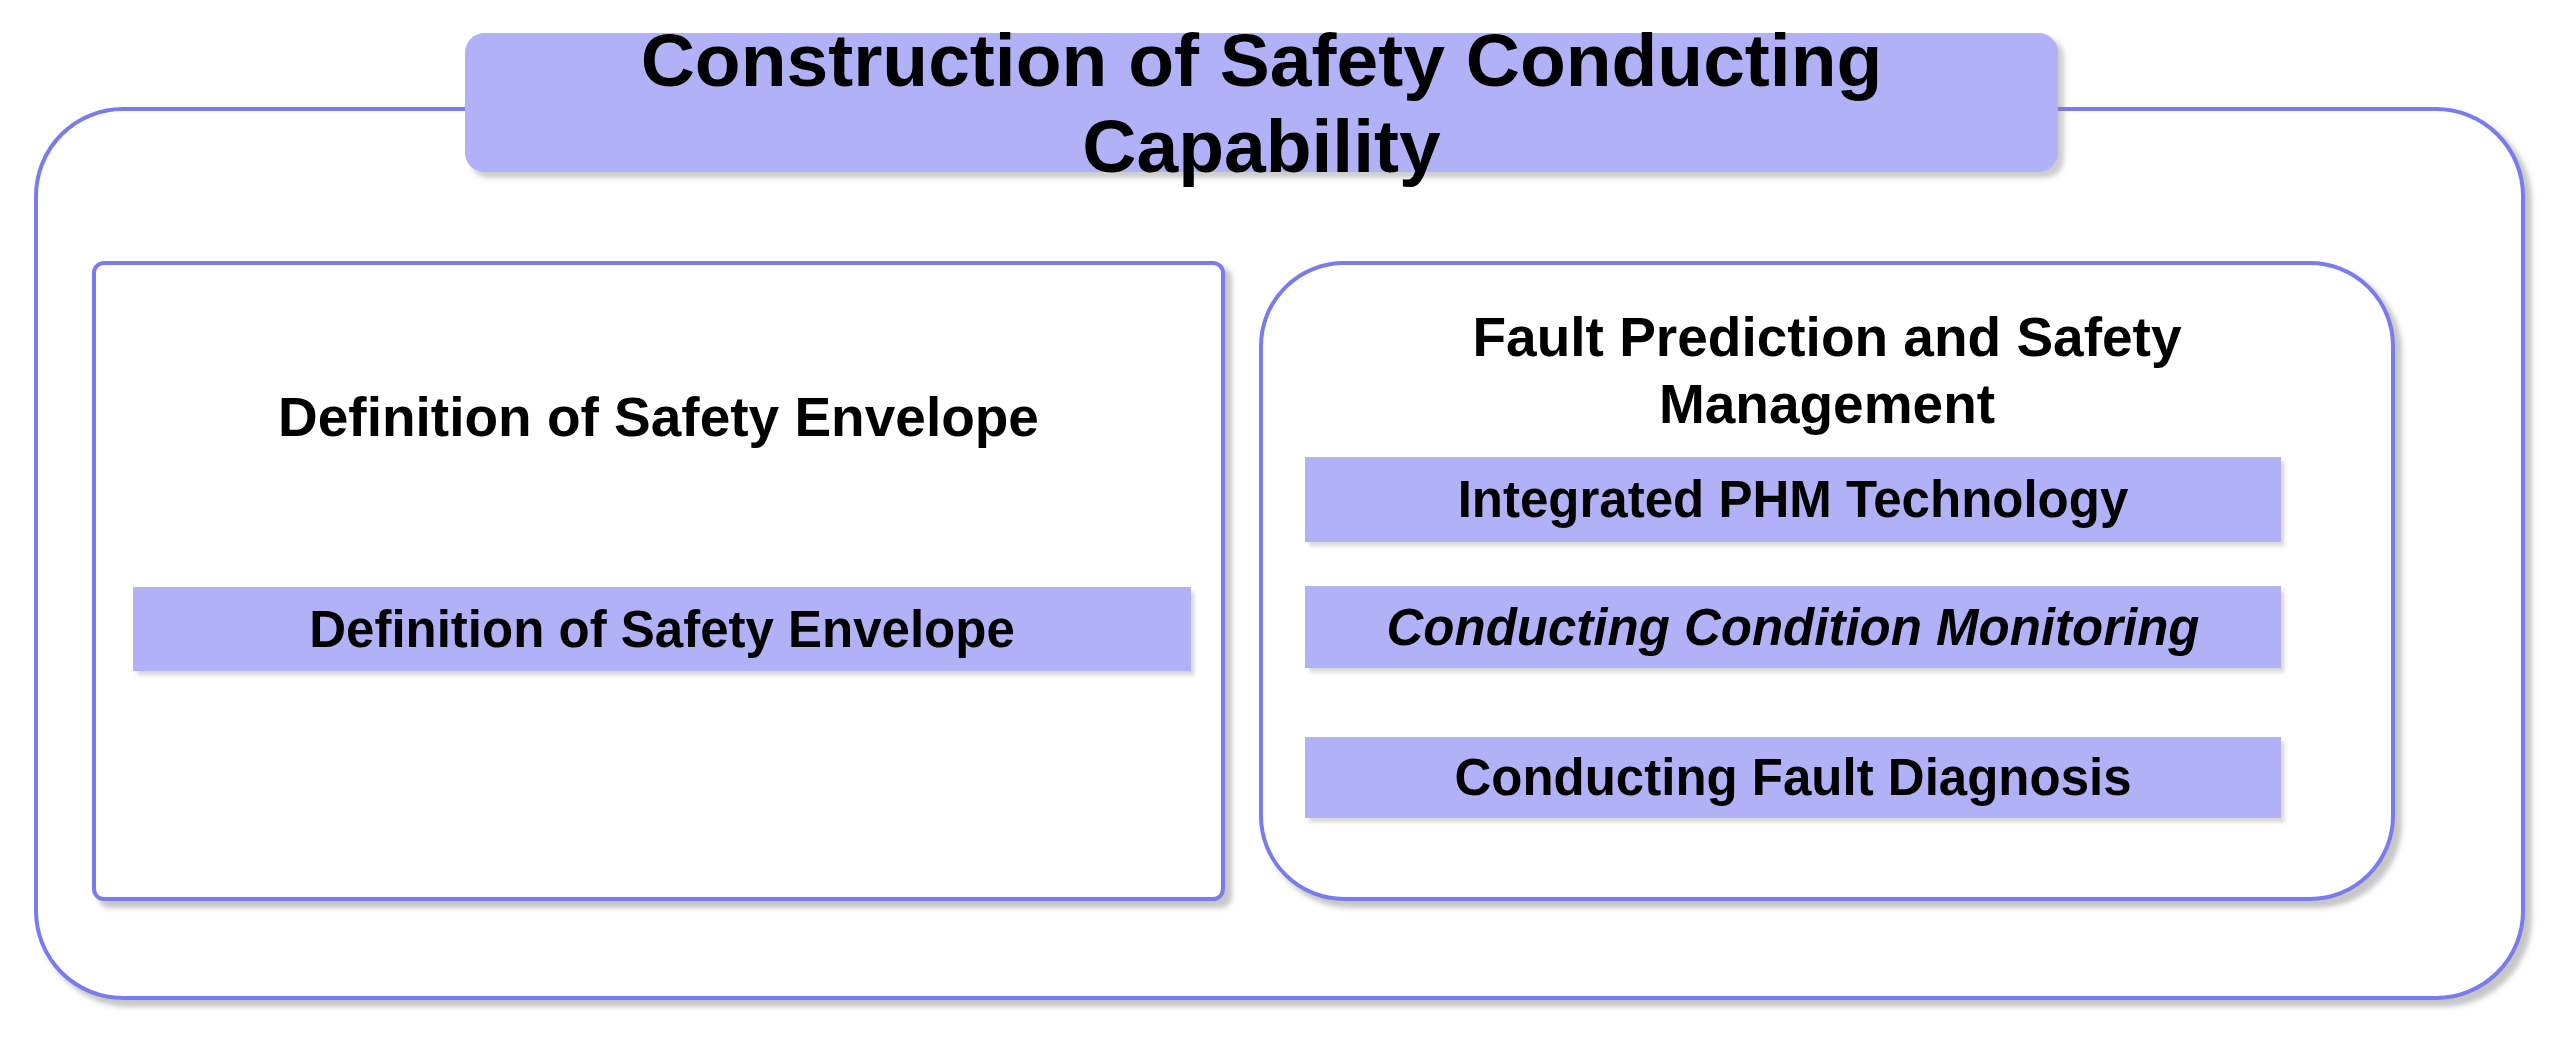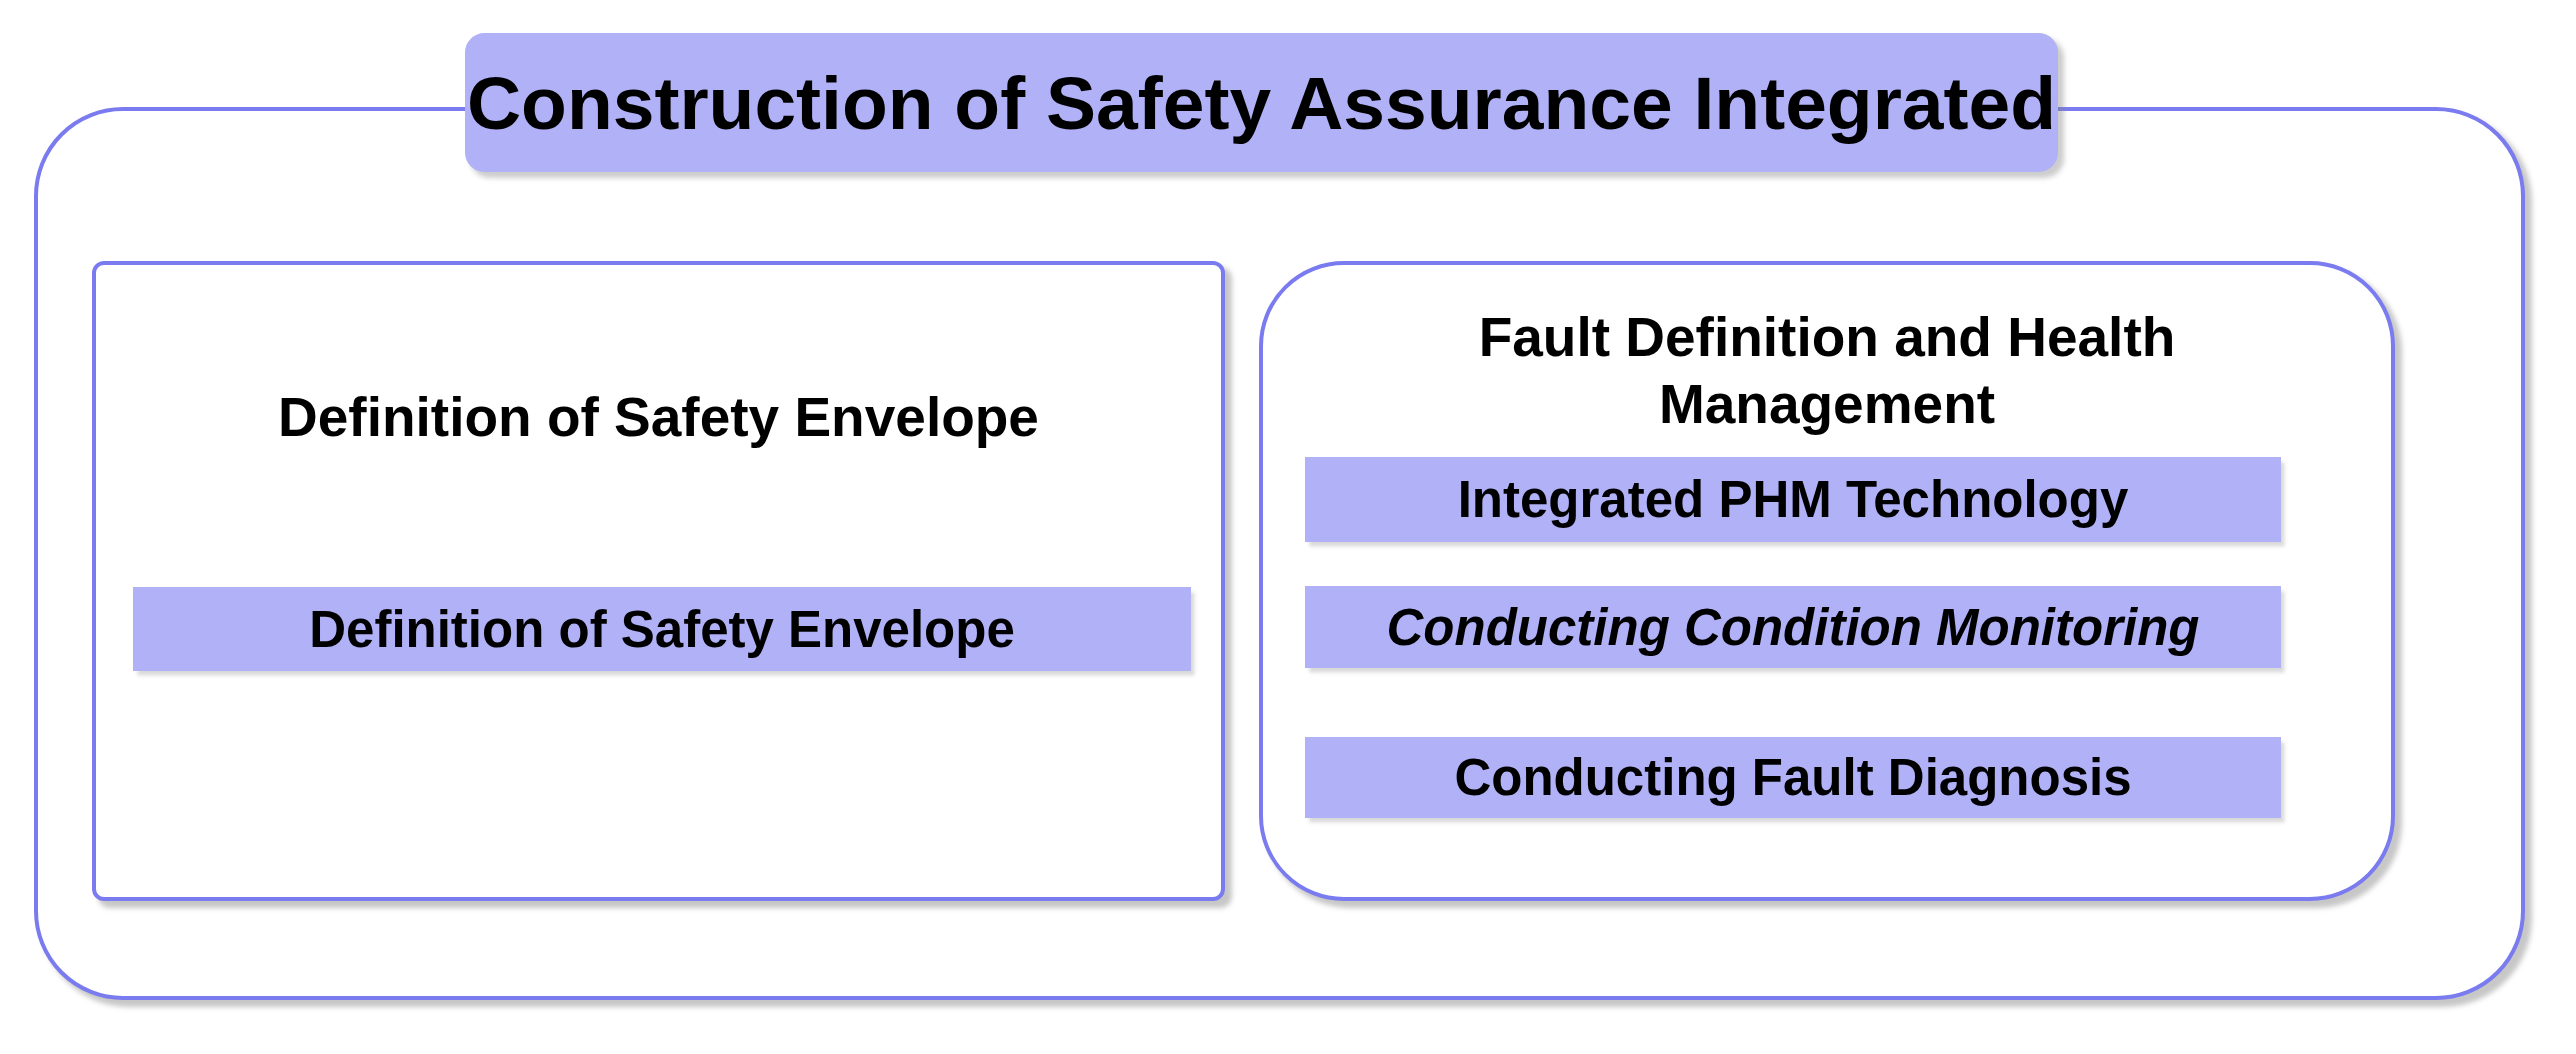--- a/index.html
+++ b/index.html
@@ -67,34 +67,34 @@
   .bar.rb1{top:192px;height:85px;}
   .bar.rb2{top:321px;height:82px;font-style:italic;}
   .bar.rb3{top:472px;height:81px;}
 </style>
 </head>
 <body>
 
 <div class="canvas">
 
   <div class="title-banner">
-    <span>Construction of Safety Assurance Integrated</span>
+    <span>Construction of Safety Conducting Capability</span>
   </div>
 
   <div class="outer-box"></div>
 
   <div class="inner-box left">
     <div class="section-title left-title">Definition of Safety Envelope</div>
     <div class="bar left-bar">
       <span>Definition of Safety Envelope</span>
     </div>
   </div>
 
   <div class="inner-box right">
-    <div class="section-title right-title">Fault Definition and Health Management</div>
+    <div class="section-title right-title">Fault Prediction and Safety Management</div>
     <div class="bar rb rb1">
       <span>Integrated PHM Technology</span>
     </div>
     <div class="bar rb rb2">
       <span>Conducting Condition Monitoring</span>
     </div>
     <div class="bar rb rb3">
       <span>Conducting Fault Diagnosis</span>
     </div>
   </div>

